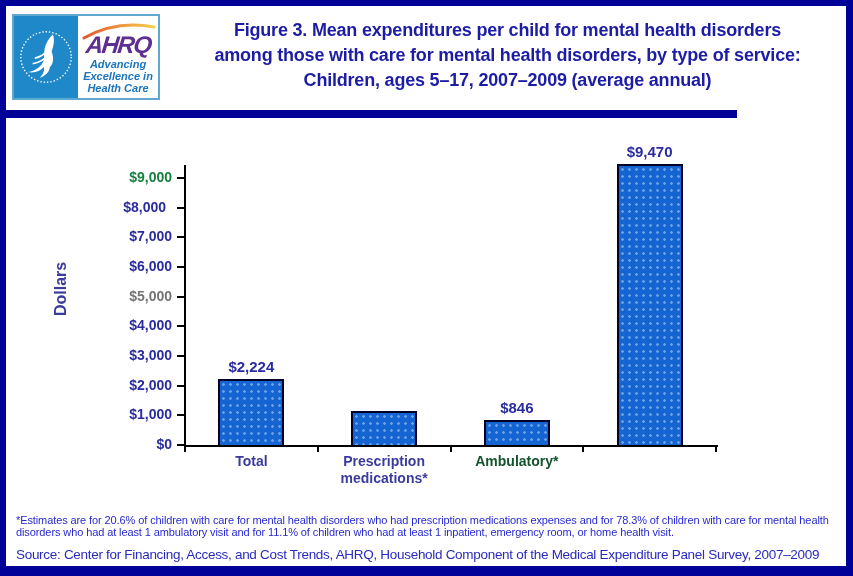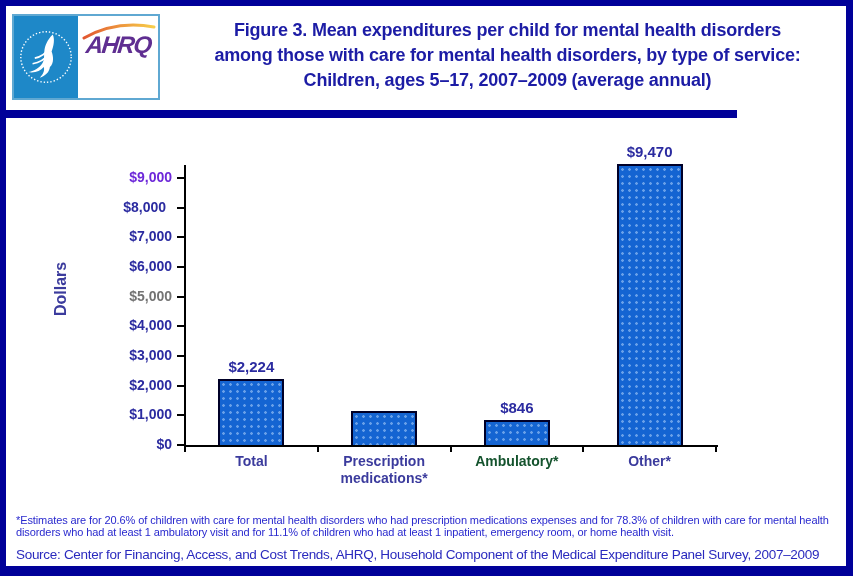--- a/index.html
+++ b/index.html
@@ -58,20 +58,25 @@
       <svg class="ahrq-arc" viewBox="0 0 78 22">
         <defs>
           <linearGradient id="arcgrad" x1="0" y1="0" x2="1" y2="0">
             <stop offset="0" stop-color="#E2572F"></stop>
             <stop offset="1" stop-color="#F7CE4A"></stop>
           </linearGradient>
         </defs>
         <path d="M4 20 Q36 2 74 9" fill="none" stroke="url(#arcgrad)" stroke-width="3" stroke-linecap="round"></path>
       </svg>
       <div class="ahrq-word">AHRQ</div>
+      <div class="ahrq-tagline">
+        <div>Advancing</div>
+        <div>Excellence in</div>
+        <div>Health Care</div>
+      </div>
     </div>
   </div>
 
   <div class="title-block">
     <div class="title-line">Figure 3. Mean expenditures per child for mental health disorders</div>
     <div class="title-line">among those with care for mental health disorders, by type of service:</div>
     <div class="title-line">Children, ages 5–17, 2007–2009 (average annual)</div>
   </div>
 
   <div class="divider"></div>
@@ -92,36 +97,35 @@
       <div class="ytick-label" style="left: 90px; top: 317.333px; color: rgb(43, 43, 160);">$4,000</div>
       <div class="ytick" style="left: 177px; top: 295.667px; background: rgb(0, 0, 0);"></div>
       <div class="ytick-label" style="left: 90px; top: 287.667px; color: #737373; text-align: right;">$5,000</div>
       <div class="ytick" style="left: 177px; top: 266px; background: rgb(0, 0, 0);"></div>
       <div class="ytick-label" style="left: 90px; top: 258px; color: rgb(43, 43, 160);">$6,000</div>
       <div class="ytick" style="left: 177px; top: 236.333px; background: rgb(0, 0, 0);"></div>
       <div class="ytick-label" style="left: 90px; top: 228.333px; color: rgb(43, 43, 160);">$7,000</div>
       <div class="ytick" style="left: 177px; top: 206.667px; background: rgb(0, 0, 0);"></div>
       <div class="ytick-label" style="left: 84px; top: 198.667px; color: rgb(43, 43, 160);">$8,000</div>
       <div class="ytick" style="left: 177px; top: 177px; background: rgb(0, 0, 0);"></div>
-      <div class="ytick-label" style="left: 90px; top: 169px; color: #6d28d9;">$9,000</div>
+      <div class="ytick-label" style="left: 90px; top: 169px; color: #15803d;">$9,000</div>
       <div class="xtick" style="left: 184px; top: 445px; background: rgb(0, 0, 0);"></div>
       <div class="xtick" style="left: 316.75px; top: 445px; background: rgb(0, 0, 0);"></div>
       <div class="xtick" style="left: 449.5px; top: 445px; background: rgb(0, 0, 0);"></div>
       <div class="xtick" style="left: 582.25px; top: 445px; background: rgb(0, 0, 0);"></div>
       <div class="xtick" style="left: 715px; top: 445px; background: rgb(0, 0, 0);"></div>
       <div class="bar" style="left: 218.375px; top: 379px; width: 66px; height: 66px; background-color: rgb(20, 100, 210); border-color: rgb(0, 0, 40);"></div>
       <div class="bar-value" style="left: 191.375px; top: 358px; color: rgb(43, 43, 160);">$2,224</div>
       <div class="cat-label" style="left: 189px; width: 124.75px; top: 453px; color: rgb(59, 59, 157);">Total</div>
       <div class="bar" style="left: 351.125px; top: 411px; width: 66px; height: 34px; background-color: rgb(20, 100, 210); border-color: rgb(0, 0, 40);"></div>
       <div class="cat-label" style="left: 321.75px; width: 124.75px; top: 453px; color: rgb(59, 59, 157);">Prescription medications*</div>
       <div class="bar" style="left: 483.875px; top: 420px; width: 66px; height: 25px; background-color: rgb(20, 100, 210); border-color: rgb(0, 0, 40);"></div>
       <div class="bar-value" style="left: 456.875px; top: 399px; color: rgb(43, 43, 160);">$846</div>
       <div class="cat-label" style="left: 454.5px; width: 124.75px; top: 453px; color: #14532d;">Ambulatory*</div>
       <div class="bar" style="left: 616.625px; top: 164px; width: 66px; height: 281px; background-color: rgb(20, 100, 210); border-color: rgb(0, 0, 40);"></div>
       <div class="bar-value" style="left: 589.625px; top: 143px; color: rgb(43, 43, 160);">$9,470</div>
-      <div class="cat-label" style="left: 587.25px; width: 124.75px; top: 453px; color: rgb(59, 59, 157);">Other*</div>
     </div>
 
   <div class="footnote">*Estimates are for 20.6% of children with care for mental health disorders who had prescription medications expenses and for 78.3% of children with care for mental health disorders who had at least 1 ambulatory visit and for 11.1% of children who had at least 1 inpatient, emergency room, or home health visit.</div>
   <div class="source">Source: Center for Financing, Access, and Cost Trends, AHRQ, Household Component of the Medical Expenditure Panel Survey, 2007–2009</div>
 
   <div class="frame-border"></div>
 </div>
 
 </body></html>

